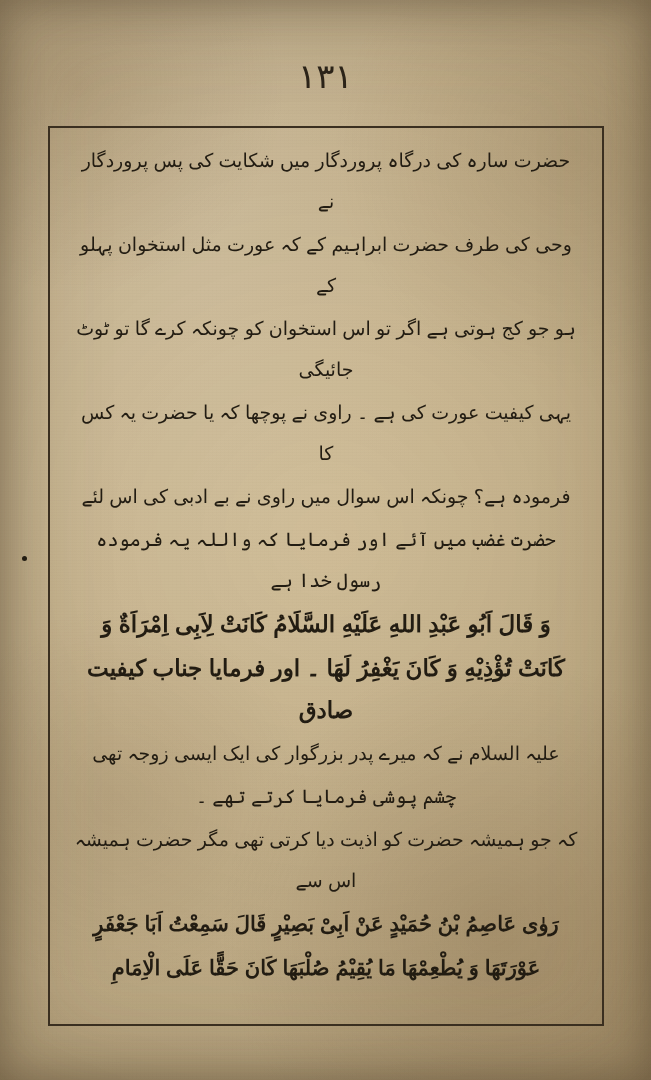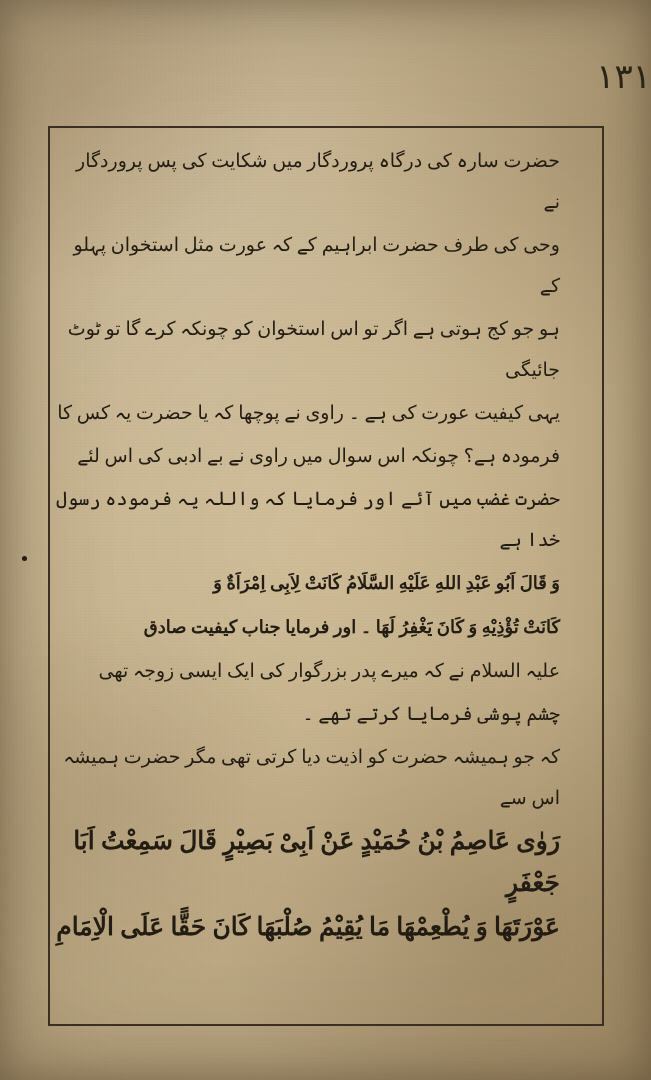--- a/index.html
+++ b/index.html
@@ -44,20 +44,21 @@
       inset 0 0 40px rgba(70,55,35,0.45),
       inset 0 0 110px rgba(70,55,35,0.30);
     pointer-events: none;
   }
 
   .page-number {
     position: absolute;
     top: 56px;
     left: 0;
     right: 0;
+    text-align: center;
     font-family: "DejaVu Sans", sans-serif;
     font-size: 34px;
     color: #2b2318;
     letter-spacing: 2px;
     z-index: 4;
     direction: rtl;
   }
 
   .text-frame {
     position: absolute;
@@ -65,47 +66,47 @@
     top: 126px;
     width: 556px;
     height: 900px;
     border: 2px solid #3a2f20;
     z-index: 3;
     box-sizing: border-box;
   }
 
   .body-text {
     position: absolute;
-    left: 42px;
+    left: 60px;
     top: 132px;
     width: 532px;
     height: 888px;
     padding: 8px 14px 0 14px;
     box-sizing: border-box;
     direction: rtl;
-    text-align: right;
+    text-align: center;
     color: #221c12;
     z-index: 5;
-    font-family: Liberation Serif, serif;
+    font-family: Liberation Sans, sans-serif;
     font-size: 20px;
     line-height: 41px;
   }
   .para {
     margin: 0 0 2px 0;
     font-size: 19px;
     line-height: 41px;
     letter-spacing: 0.2px;
   }
   .para.arabic {
-    font-size: 18px;
+    font-size: 23px;
     line-height: 42px;
     font-weight: bold;
   }
   .para.narration {
-    font-size: 25px;
+    font-size: 21px;
     line-height: 42px;
     font-weight: bold;
   }
   .bullet-dot {
     position: absolute;
     left: 22px;
     top: 556px;
     width: 5px;
     height: 5px;
     border-radius: 50%;

